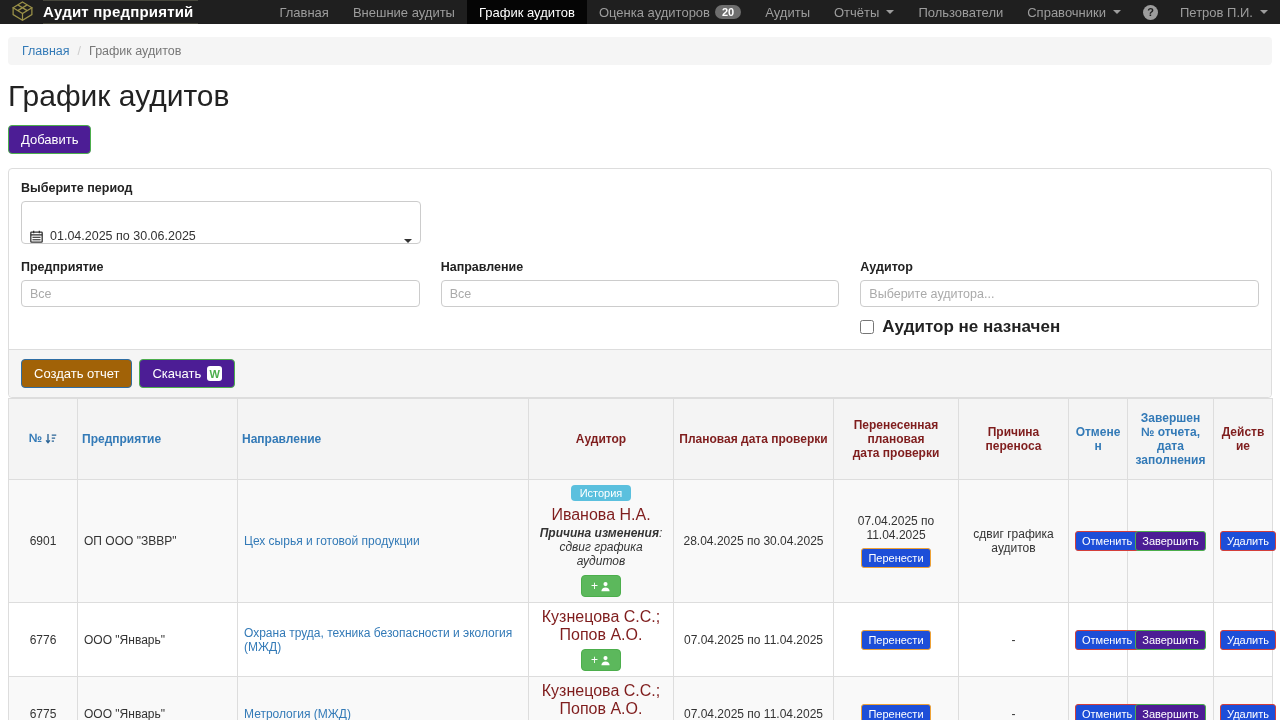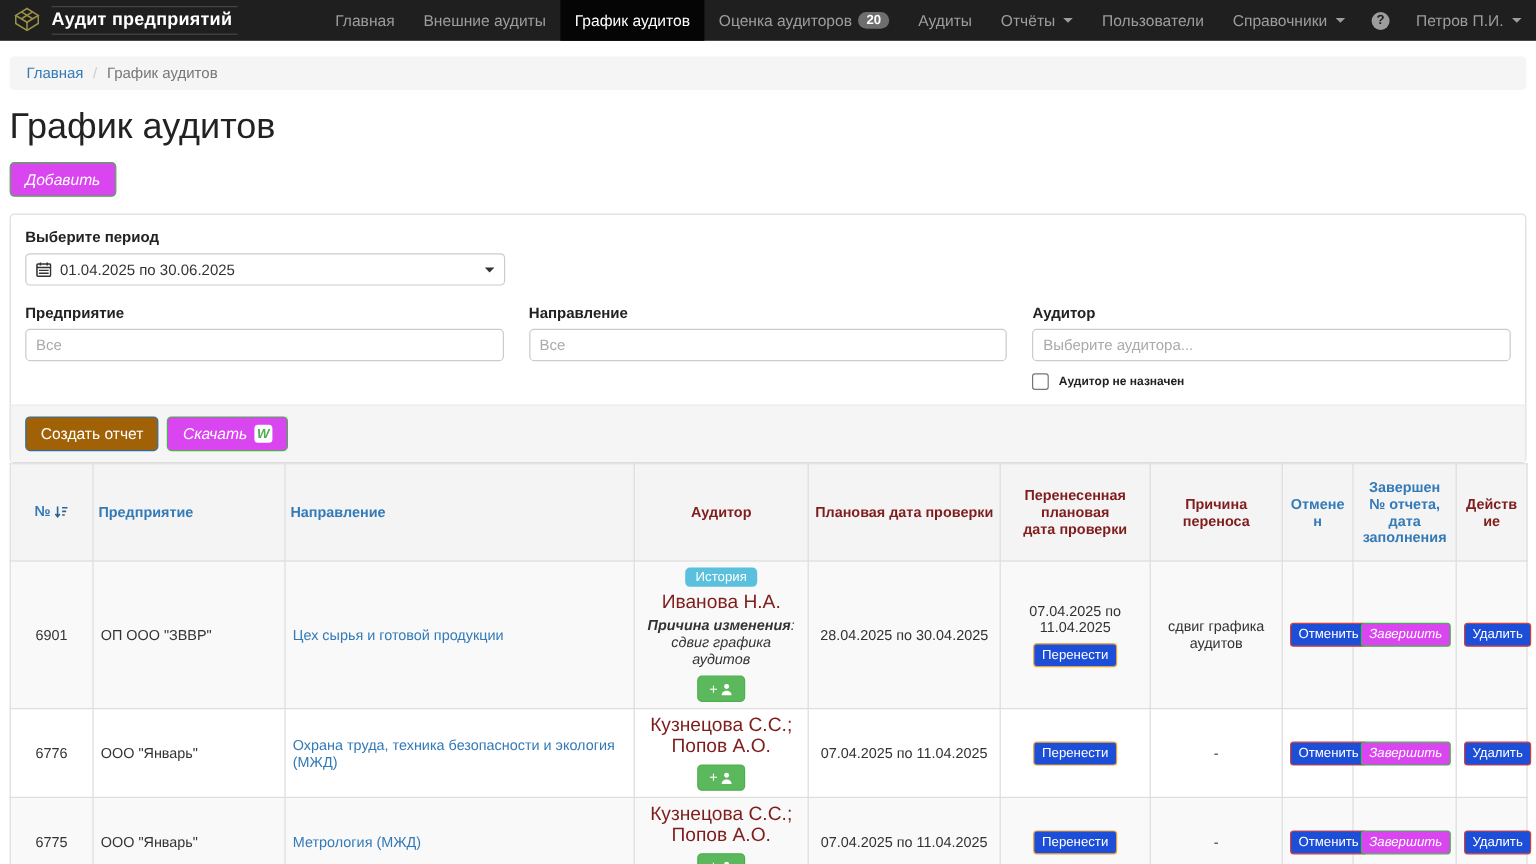--- a/index.html
+++ b/index.html
@@ -6,21 +6,21 @@
   html, body { width: 1280px; height: 720px; overflow: hidden; }
   body {
     font-family: "Liberation Sans", "DejaVu Sans", sans-serif;
     font-size: 13px;
     color: #333;
     background: #fff;
   }
 
   
   .navbar {
-    height: 34px;
+    height: 24px;
     background: #1f1f1f;
     display: flex;
     align-items: stretch;
     justify-content: space-between;
     color: #9d9d9d;
   }
   .navbar-left { display: flex; align-items: center; padding-left: 10px; }
   .brand-logo { margin-right: 8px; display: flex; align-items: center; }
   .brand-text {
     color: #fff; font-weight: bold; font-size: 15px;
@@ -60,48 +60,48 @@
   .breadcrumb a { color: #337ab7; text-decoration: none; cursor: pointer; }
   .breadcrumb .sep { color: #ccc; }
   h1.page-title { font-size: 30px; font-weight: 400; color: #222; margin: 14px 0 12px 0; }
 
   .btn {
     display: inline-flex; align-items: center; gap: 6px;
     border-radius: 4px; border: 1px solid transparent;
     font-size: 13px; padding: 6px 12px; cursor: pointer; color: #fff;
     font-family: inherit;
   }
-  .btn-success { background: #d946ef; border-color: #4cae4c; font-style: italic; }
+  .btn-success { background: #4c1d95; border-color: #4cae4c; }
   .btn-primary { background: #a16207; border-color: #2e6da4; }
   .btn-warning { background: #1d4ed8; border-color: #eea236; }
   .btn-danger  { background: #1d4ed8; border-color: #d43f3a; }
   .btn-sm { font-size: 11px; padding: 3px 6px; border-radius: 3px; }
 
   
   .panel {
     margin-top: 14px; border: 1px solid #ddd; border-radius: 4px; background: #fff;
   }
   .panel-body { padding: 12px; }
   .form-label { font-weight: bold; font-size: 12.5px; color: #222; margin-bottom: 6px; display: block; }
   .period-select {
-    width: 400px; height: 27px; border: 1px solid #ccc; border-radius: 4px;
-    display: flex; align-items: center; padding: 0 8px; gap: 7px;
+    width: 400px; height: 43px; border: 1px solid #ccc; border-radius: 4px;
+    display: flex; align-items: flex-end; padding: 0 8px; gap: 7px;
     cursor: pointer; background: #fff; font-size: 12.5px; color: #333;
   }
   .period-select .spacer { flex: 1; }
   .filters-row { display: flex; gap: 21px; margin-top: 16px; }
   .filter-col { width: 400px; }
   .text-input {
     width: 100%; height: 27px; border: 1px solid #ccc; border-radius: 4px;
     padding: 0 8px; font-size: 12.5px; color: #333; font-family: inherit;
   }
   .text-input::placeholder { color: #aaa; }
   .checkbox-row { display: flex; align-items: center; gap: 8px; margin-top: 10px; }
   .checkbox-row input { width: 14px; height: 14px; cursor: pointer; }
-  .checkbox-row label { font-weight: bold; font-size: 10px; color: #222; }
+  .checkbox-row label { font-weight: bold; font-size: 17px; color: #222; }
   .panel-footer {
     background: #f5f5f5; border-top: 1px solid #ddd; padding: 9px 12px;
     border-radius: 0 0 4px 4px; display: flex; gap: 7px;
   }
   .file-icon {
     width: 15px; height: 15px; background: #fff; border-radius: 3px;
     color: #4cae4c; font-size: 11px; font-weight: bold;
     display: inline-flex; align-items: center; justify-content: center;
   }
 

